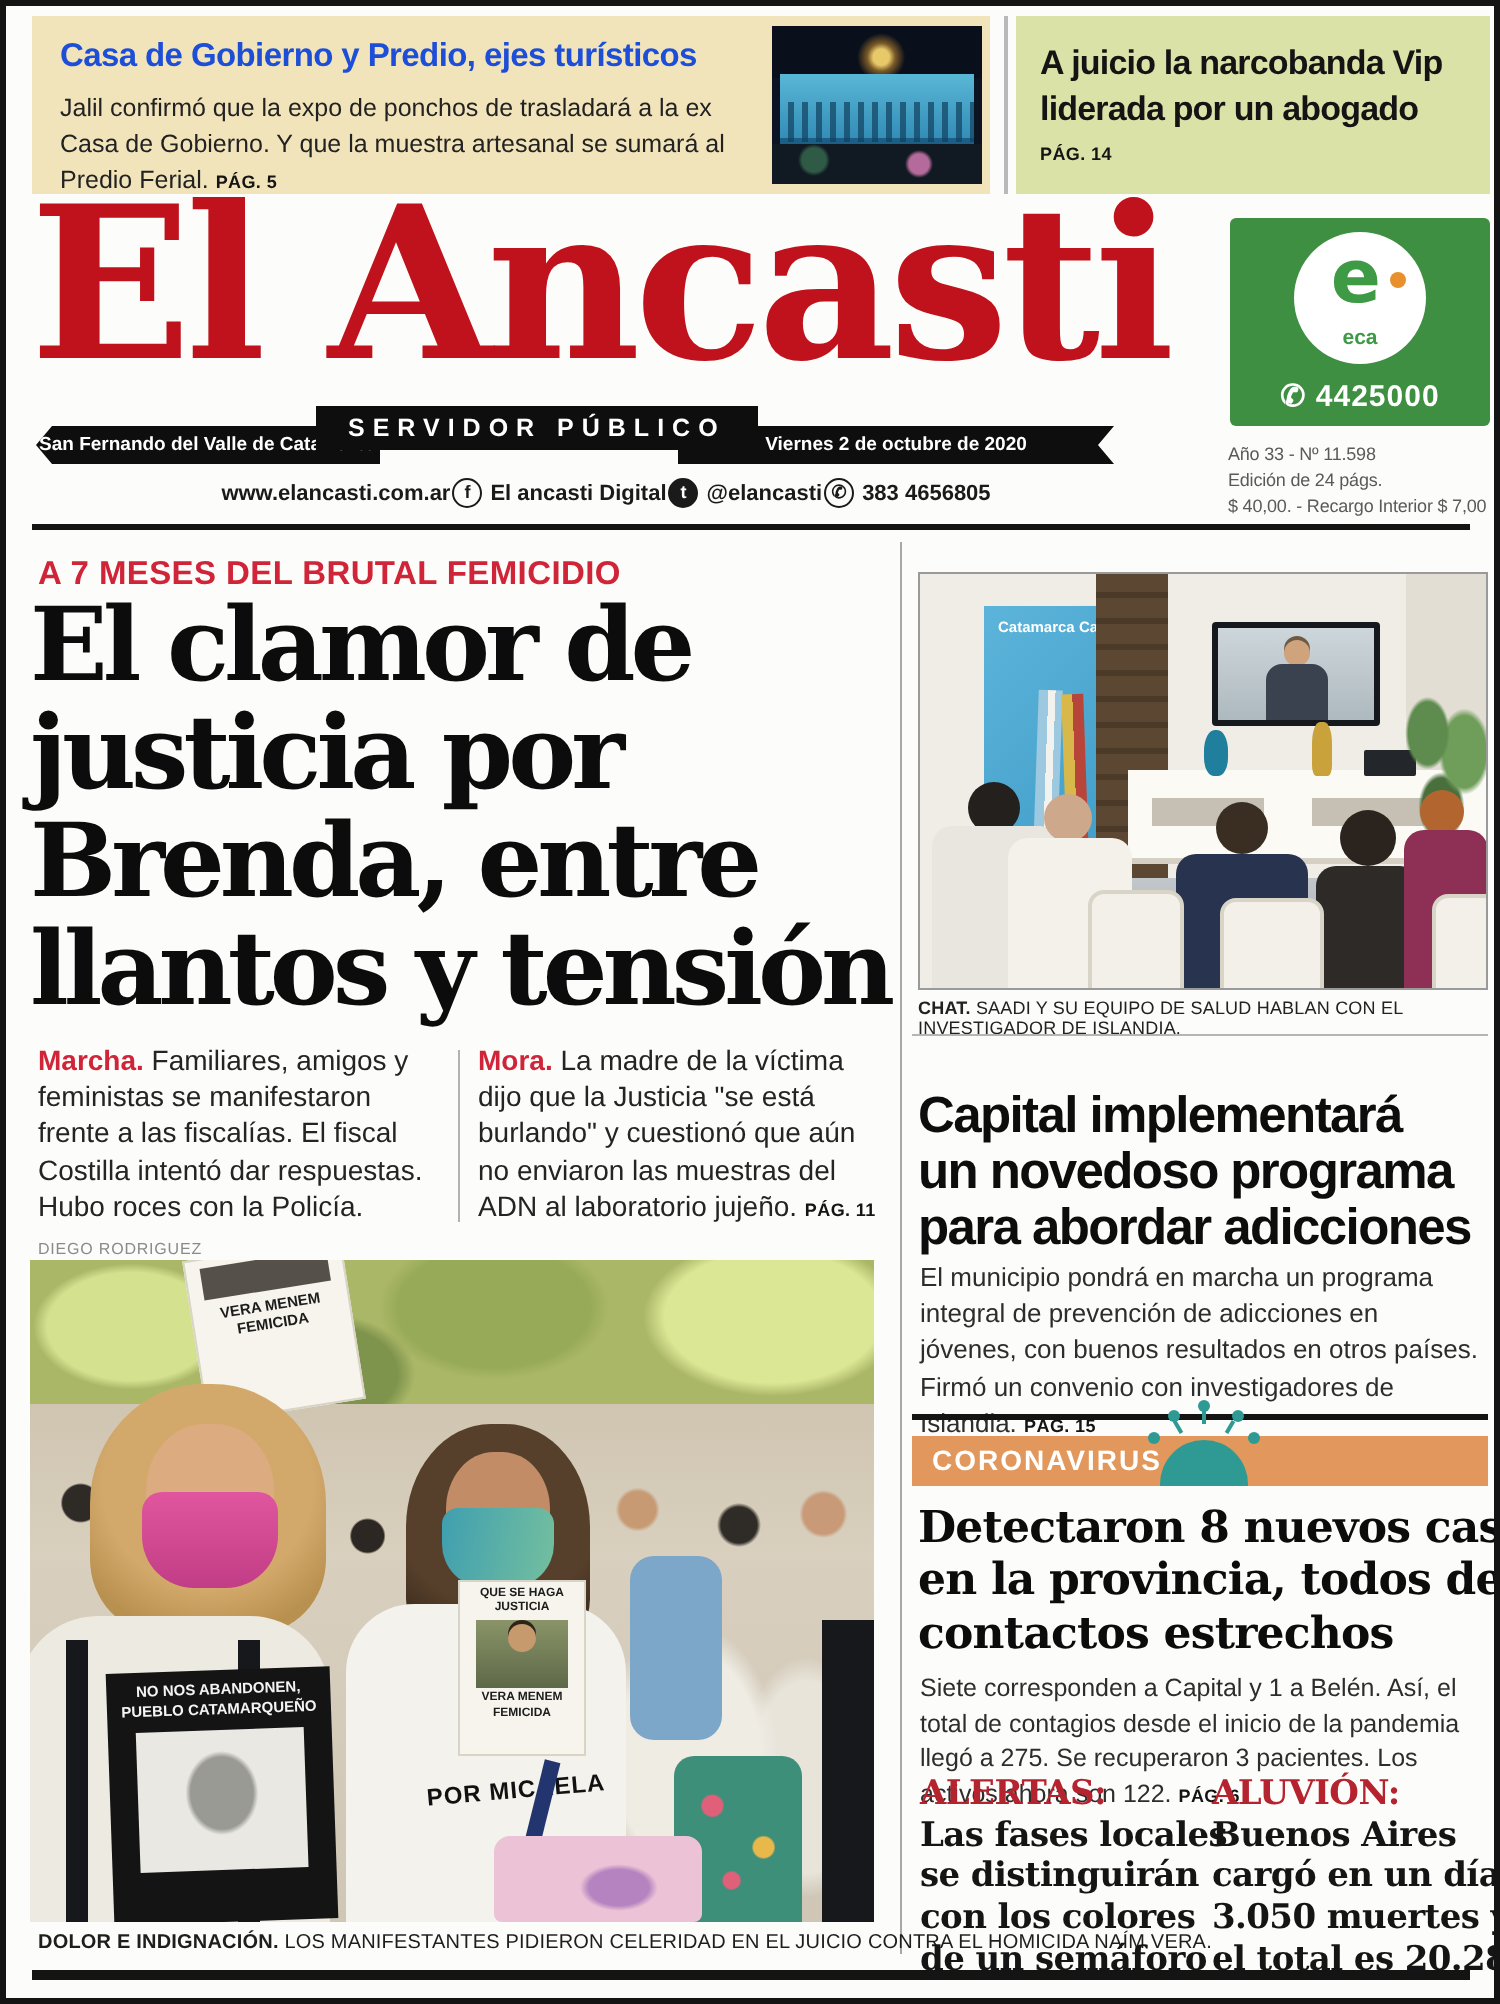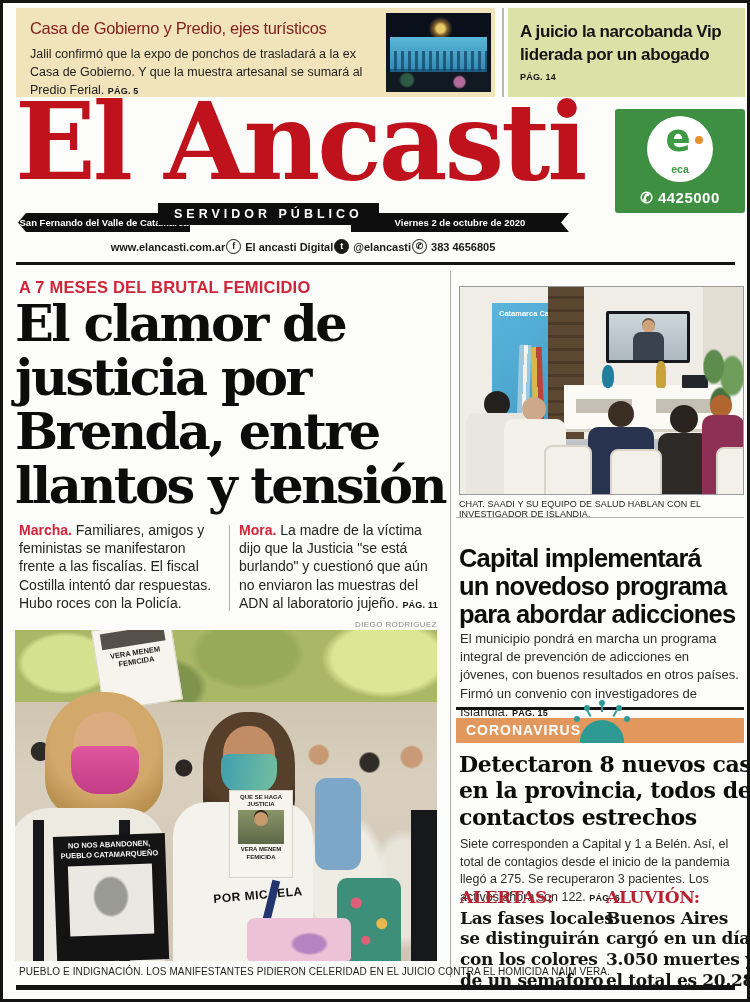--- a/index.html
+++ b/index.html
@@ -6,21 +6,21 @@
   #page {
     position:relative; width:750px; height:1002px; margin:0 auto;
     background:#fcfcfa; overflow:hidden; box-sizing:border-box;
     border:3px solid #141414;
     font-family:"Liberation Sans", sans-serif; color:#1a1a1a;
   }
   .abs { position:absolute; }
 
   
   .teaser-left { left:13px; top:5px; width:479px; height:89px; background:var(--teaser-left-bg); }
-  .tl-head { position:absolute; left:14px; top:11px; font-size:16.5px; font-weight:normal; letter-spacing:-0.3px; color:#7f1d1d; white-space:nowrap; }
+  .tl-head { position:absolute; left:14px; top:11px; font-size:16.5px; font-weight:bold; letter-spacing:-0.3px; color:#1d4ed8; white-space:nowrap; }
   .tl-body { position:absolute; left:14px; top:38px; width:352px; font-size:12.5px; line-height:1.42; color:#222; }
   .pg { font-size:9px; font-weight:bold; color:#141414; letter-spacing:0.2px; }
   .tl-photo { position:absolute; right:4px; top:5px; width:105px; height:79px; background:#0c1322; overflow:hidden; }
   .tl-sky { position:absolute; left:0; top:0; width:100%; height:26px;
     background:radial-gradient(circle at 52% 60%, #e8c96a 0 4px, #7a5a28 7px, transparent 12px), #0a0f1c; }
   .tl-building { position:absolute; left:4px; top:24px; width:97px; height:36px;
     background:linear-gradient(#59b7d6, #2f88b4);
     box-shadow:inset 0 -4px 0 #1b5e86; }
   .tl-arches { position:absolute; left:4px; top:38px; width:97px; height:20px;
     background:repeating-linear-gradient(90deg, transparent 0 4px, #10405e 4px 7px); opacity:.7; }
@@ -33,21 +33,21 @@
   .tr-page { position:absolute; left:12px; top:64px; }
 
   
   .masthead-title { left:12px; top:86px; font-family:"DejaVu Serif", serif; font-weight:bold;
     font-size:106px; line-height:1; letter-spacing:-3px; color:var(--masthead-red); white-space:nowrap; }
   .servidor-badge { left:155px; top:200px; background:#0e0e0e; color:#fff; font-size:12.5px; font-weight:bold;
     letter-spacing:4px; padding:4px 16px; z-index:3; }
   .ribbon { background:#0e0e0e; color:#fff; height:19px; line-height:19px; font-size:9.5px; font-weight:bold; z-index:2; }
   .ribbon-left { left:15px; top:210px; width:172px; padding-left:0; text-align:center;
     clip-path:polygon(8px 0, 100% 0, 100% 100%, 8px 100%, 0 50%); }
-  .ribbon-right { left:348px; top:210px; width:218px; text-align:center;
+  .ribbon-right { left:336px; top:210px; width:218px; text-align:center;
     clip-path:polygon(0 0, 100% 0, calc(100% - 8px) 50%, 100% 100%, 0 100%); }
   .contact-row { left:0px; top:236px; width:600px; display:flex; justify-content:center; align-items:center;
     gap:1px; font-size:11px; font-weight:bold; color:#1a1a1a; }
   .contact-item { display:flex; align-items:center; gap:4px; }
   .icon-circle { display:inline-block; width:13px; height:13px; border:1.5px solid #1a1a1a; border-radius:50%;
     font-size:9px; line-height:13px; text-align:center; font-weight:bold; }
   .icon-filled { background:#1a1a1a; color:#fff; }
   .eca-box { left:612px; top:106px; width:130px; height:104px; background:var(--eca-green); border-radius:3px; }
   .eca-circle { position:absolute; left:50%; transform:translateX(-50%); top:7px; width:66px; height:66px;
     background:#fff; border-radius:50%; }
@@ -64,23 +64,23 @@
   
   .kicker { font-weight:bold; color:var(--kicker-red); }
   .kicker-main { left:16px; top:275px; font-size:16.5px; letter-spacing:0.2px; }
   .headline-main { left:12px; top:293px; font-family:"DejaVu Serif", serif; font-weight:bold;
     font-size:51px; line-height:1.06; letter-spacing:-2.5px; color:#0c0c0c; }
   .headline-main div { white-space:nowrap; }
   .blurbs { left:16px; top:518px; width:422px; height:100px; }
   .blurb { position:absolute; top:0; width:202px; font-size:14px; line-height:1.3; color:#242424; }
   .blurb-lead { font-weight:bold; color:var(--kicker-red); }
   .blurb-divider { position:absolute; left:210px; top:4px; width:1px; height:86px; background:#b2b2b2; }
-  .photo-credit { left:16px; top:617px; width:418px; text-align:right; font-size:8px; color:#8a8a8a; letter-spacing:0.4px; }
+  .photo-credit { left:16px; top:617px; width:418px; font-size:8px; color:#8a8a8a; letter-spacing:0.4px; }
   .main-caption { left:16px; top:963px; width:700px; font-size:10px; color:#1e1e1e; letter-spacing:0.1px; }
-  .cap-lead { font-weight:normal; }
+  .cap-lead { font-weight:bold; }
   .bottom-rule { left:13px; top:982px; width:719px; height:5px; background:#141414; }
 
   
   .main-photo { left:12px; top:627px; width:422px; height:331px; overflow:hidden; background:#d3cab8; }
   .mp-trees { position:absolute; left:0; top:0; width:100%; height:95px;
     background:radial-gradient(ellipse 70px 45px at 12% 35%, #d4e18f 0 60%, transparent 70%),
       radial-gradient(ellipse 90px 55px at 88% 30%, #dce795 0 60%, transparent 72%),
       radial-gradient(ellipse 80px 50px at 55% 25%, #97aa57 0 60%, transparent 72%),
       radial-gradient(ellipse 60px 40px at 35% 60%, #7e934c 0 60%, transparent 75%),
       #aab767; }
@@ -248,20 +248,25 @@
   </div>
 
   <div class="abs eca-box">
     <div class="eca-circle">
       <div class="eca-e">e</div>
       <div class="eca-dot"></div>
       <div class="eca-sub">eca</div>
     </div>
     <div class="eca-phone">✆ 4425000</div>
   </div>
+  <div class="abs edition">
+    <div>Año 33 - Nº 11.598</div>
+    <div>Edición de 24 págs.</div>
+    <div>$ 40,00. - Recargo Interior $ 7,00</div>
+  </div>
 
   <div class="abs top-rule"></div>
   <div class="abs col-divider"></div>
 
   <div class="abs kicker kicker-main">A 7 MESES DEL BRUTAL FEMICIDIO</div>
   <div class="abs headline-main">
     <div>El clamor de</div>
     <div>justicia por</div>
     <div>Brenda, entre</div>
     <div>llantos y tensión</div>
@@ -309,21 +314,21 @@
       <div>QUE SE HAGA JUSTICIA</div>
       <div class="img"></div>
       <div>VERA MENEM FEMICIDA</div>
     </div>
     <div class="mp-shirt-text">POR MICAELA</div>
     <div class="mp-bag-strap"></div>
     <div class="mp-pinkbag"></div>
   </div>
 
   <div class="abs main-caption">
-    <span class="cap-lead">PUEBLO E INDIGNACIÓN.</span><span> LOS MANIFESTANTES PIDIERON CELERIDAD EN EL JUICIO CONTRA EL HOMICIDA NAÍM VERA.</span>
+    <span class="cap-lead">DOLOR E INDIGNACIÓN.</span><span> LOS MANIFESTANTES PIDIERON CELERIDAD EN EL JUICIO CONTRA EL HOMICIDA NAÍM VERA.</span>
   </div>
 
   <div class="abs chat-photo">
     <div class="cp-rightwall"></div>
     <div class="cp-lamp"></div>
     <div class="cp-bluepanel">Catamarca Capital</div>
     <div class="cp-flag1"></div>
     <div class="cp-flag2"></div>
     <div class="cp-door"></div>
     <div class="cp-tv">

